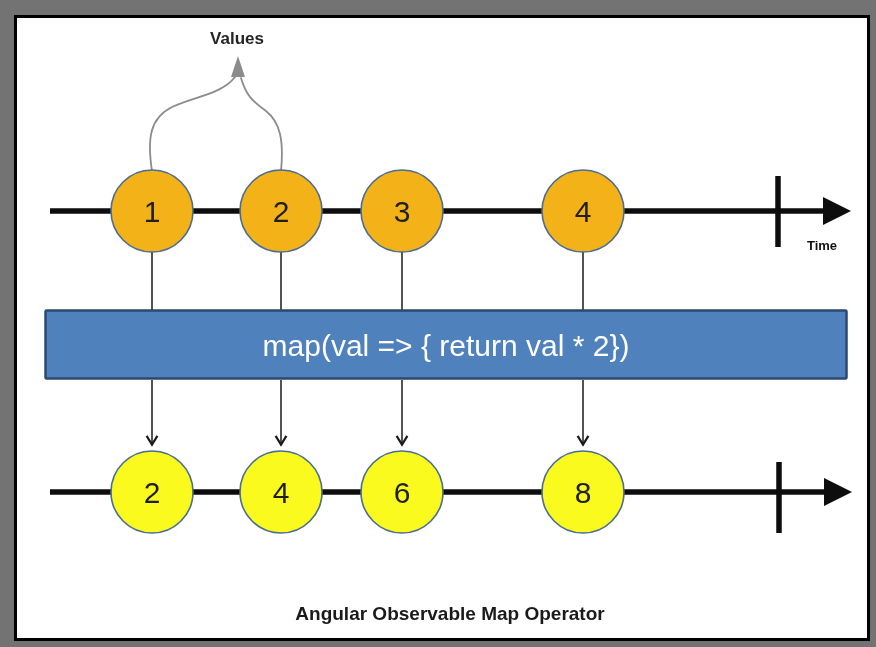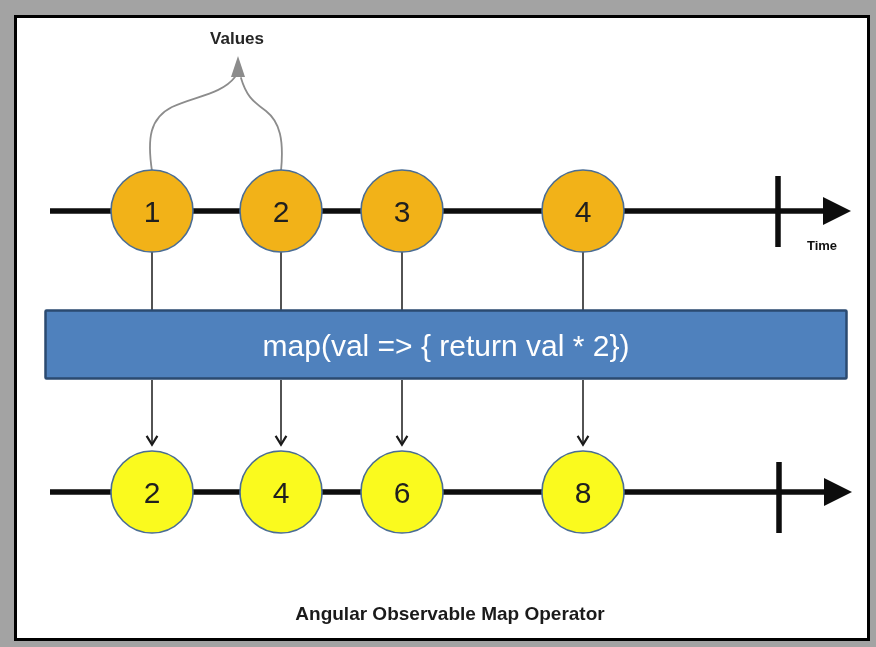--- a/index.html
+++ b/index.html
@@ -5,21 +5,21 @@
   html, body {
     margin: 0;
     padding: 0;
     background: #ffffff;
     font-family: "Liberation Sans", sans-serif;
   }
   .stage {
     position: relative;
     width: 876px;
     height: 647px;
-    background: #a3a3a3;
+    background: #737373;
     overflow: hidden;
   }
   svg { display: block; }
 
   .frame {
     fill: #ffffff;
     stroke: #000000;
     stroke-width: 3;
   }
   .timeline {

